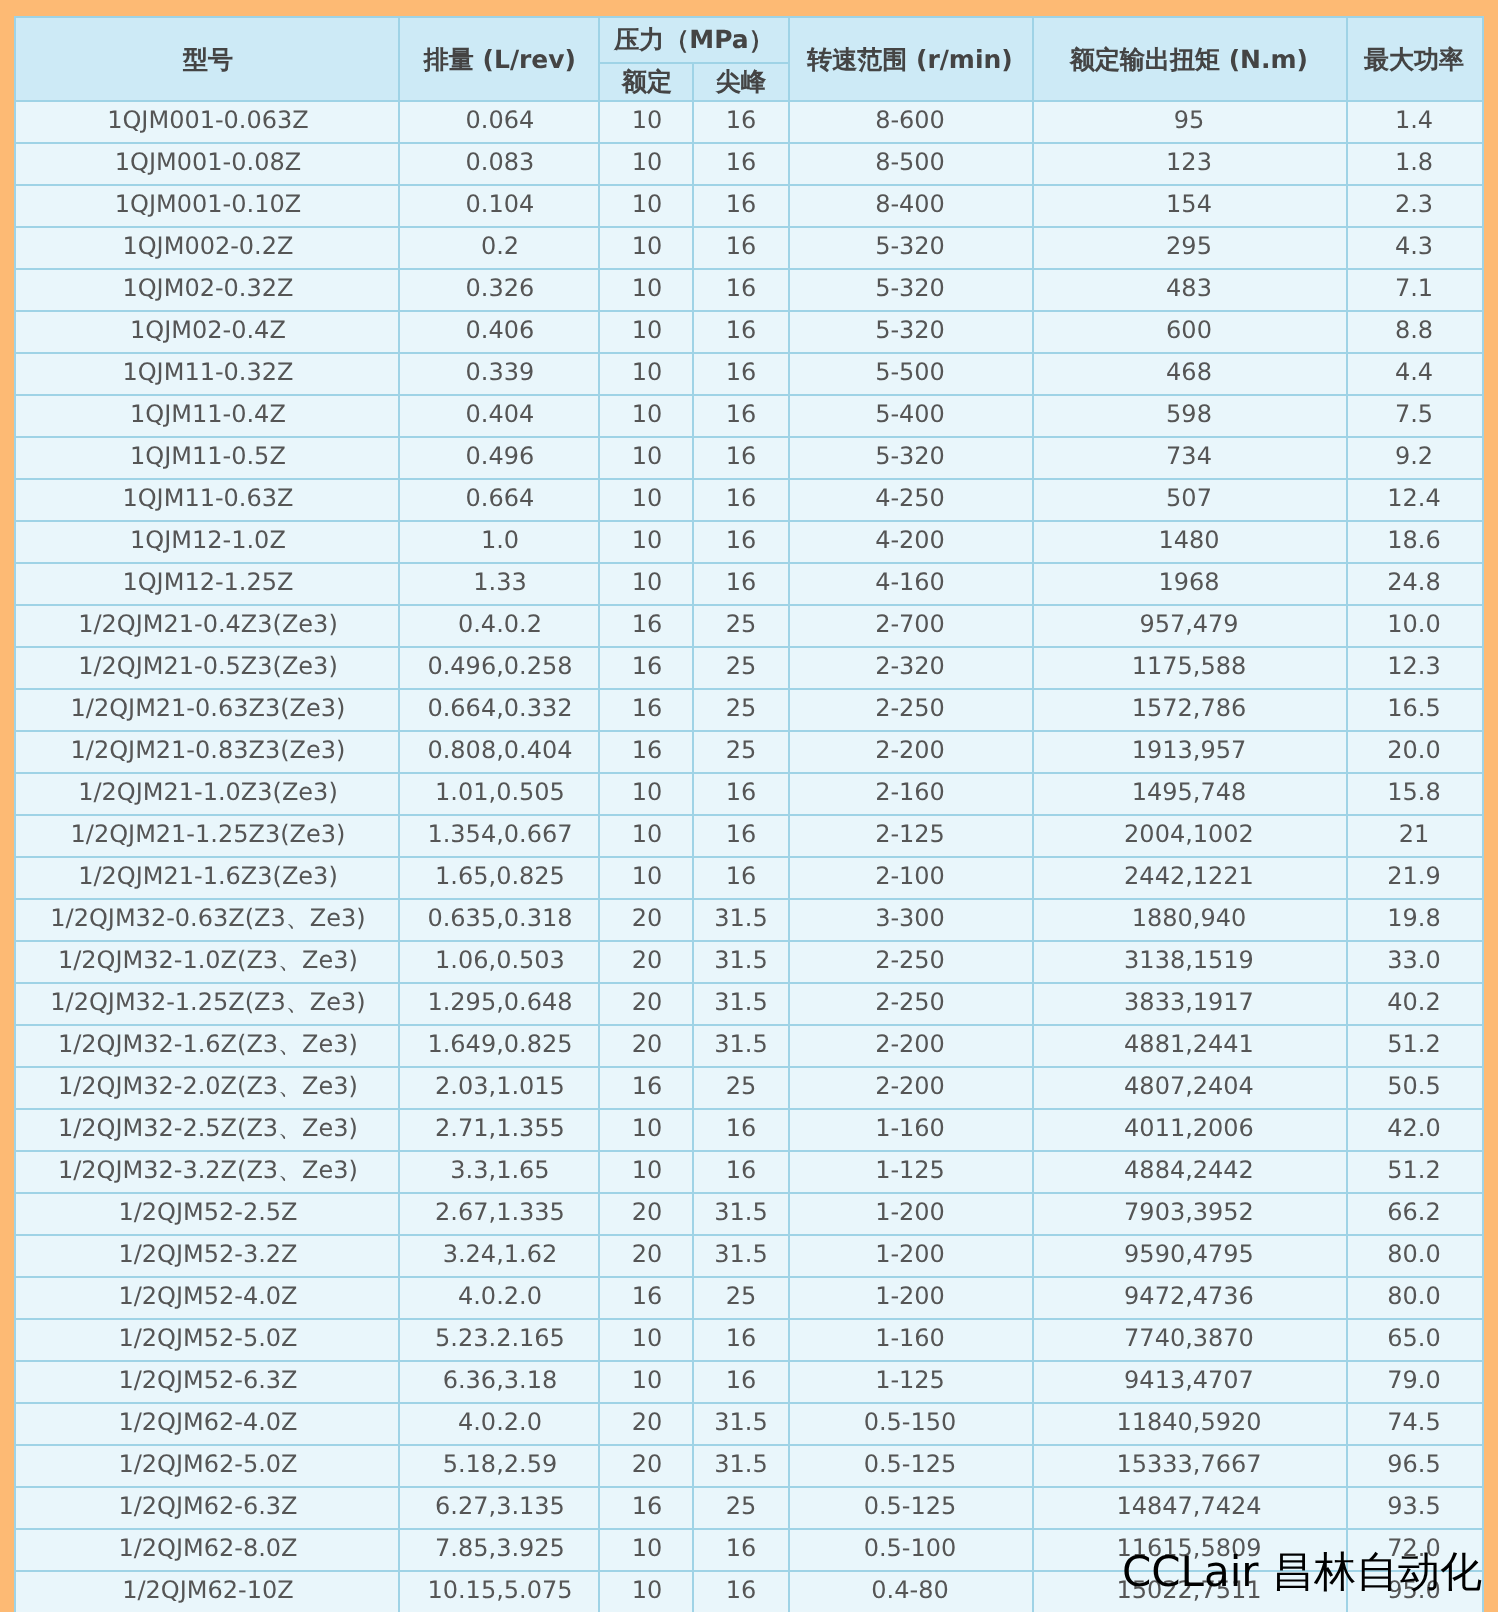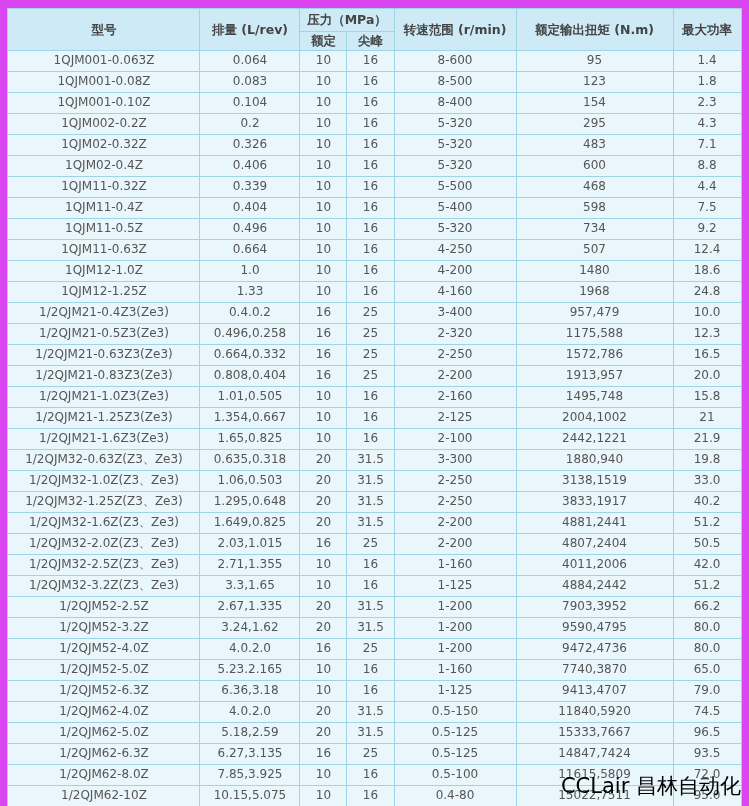--- a/index.html
+++ b/index.html
@@ -8,21 +8,21 @@
     width: 749px;
     height: 806px;
     background: #ffffff;
     font-family: "DejaVu Sans", "Liberation Sans", sans-serif;
   }
   .page {
     position: relative;
     width: 749px;
     height: 806px;
     overflow: hidden;
-    background: #d946ef;
+    background: #fdba74;
   }
   table.spec {
     border-collapse: collapse;
     table-layout: fixed;
     width: 733px;
     margin: 8px auto 0 auto;
   }
   .spec th, .spec td {
     border: 1px solid #9fd3e6;
     text-align: center;
@@ -199,21 +199,21 @@
           <td>16</td>
           <td>4-160</td>
           <td>1968</td>
           <td>24.8</td>
         </tr>
         <tr>
           <td>1/2QJM21-0.4Z3(Ze3)</td>
           <td>0.4.0.2</td>
           <td>16</td>
           <td>25</td>
-          <td>3-400</td>
+          <td>2-700</td>
           <td>957,479</td>
           <td>10.0</td>
         </tr>
         <tr>
           <td>1/2QJM21-0.5Z3(Ze3)</td>
           <td>0.496,0.258</td>
           <td>16</td>
           <td>25</td>
           <td>2-320</td>
           <td>1175,588</td>

